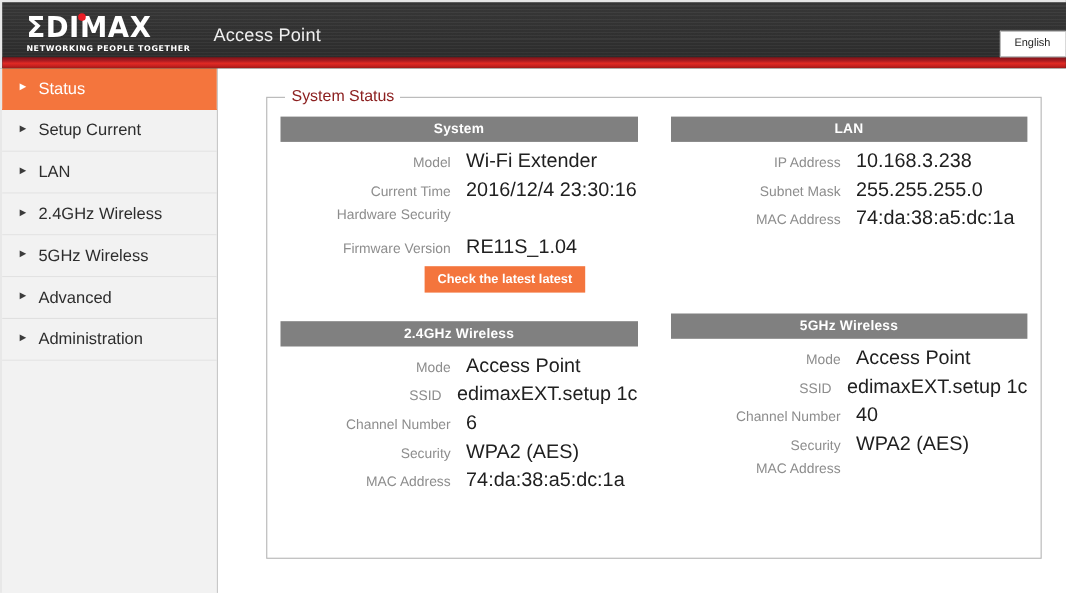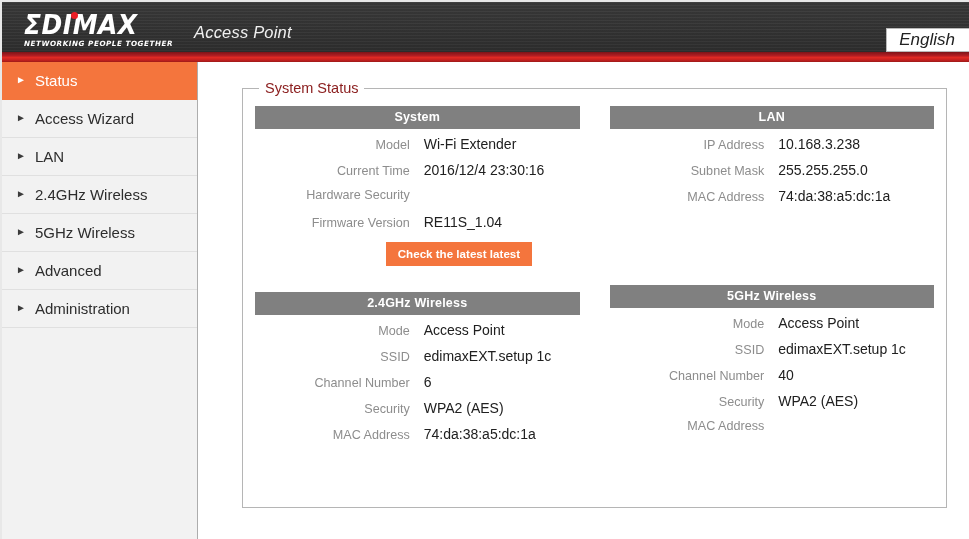--- a/index.html
+++ b/index.html
@@ -33,21 +33,20 @@
         rgba(255,255,255,0.035) 1px,
         rgba(0,0,0,0.05) 1px,
         rgba(0,0,0,0.05) 3px),
       linear-gradient(to bottom, #3a3a3a 0%, #333333 50%, #2b2b2b 100%);
     border-top: 2px solid #e8e8e8;
     border-left: 2px solid #e8e8e8;
     box-sizing: border-box;
     display: flex;
     align-items: center;
     overflow: hidden;
-    font-style: italic;
   }
   .header-stripe {
     position: absolute;
     left: 0;
     right: 0;
     bottom: 0;
     height: 10px;
     background: linear-gradient(to bottom, #7d1418 0%, #b01d22 35%, #e02a24 55%, #c5201f 80%, #9c1a18 100%);
   }
 
@@ -104,21 +103,21 @@
     z-index: 2;
   }
   .lang-select {
     position: absolute;
     right: 0px;
     top: 26px;
     background: #ffffff;
     border: 1px solid #b9b9b9;
     border-right: none;
     padding: 3px 14px 4px 12px;
-    font-size: 17px;
+    font-size: 10px;
     color: #222222;
     z-index: 3;
     line-height: 15px;
   }
 
   
   .body-wrap {
     display: flex;
     height: 477px;
     box-sizing: border-box;
@@ -223,21 +222,21 @@
     text-align: right;
     padding-right: 14px;
     box-sizing: border-box;
     color: #8d8d8d;
     font-size: 12.6px;
     white-space: nowrap;
   }
   .row-value {
     flex: 1;
     color: #202020;
-    font-size: 14px;
+    font-size: 18px;
     white-space: nowrap;
   }
   .btn-row {
     display: flex;
     padding-left: 52%;
     margin-top: 2px;
   }
   .btn-check {
     background: #f4753d;
     color: #ffffff;
@@ -270,21 +269,21 @@
 
   <div class="body-wrap">
 
     <div class="sidebar">
       <div class="nav-item active">
         <span class="nav-arrow">►</span>
         <span>Status</span>
       </div>
       <div class="nav-item">
         <span class="nav-arrow">►</span>
-        <span>Access Wizard</span>
+        <span>Setup Current</span>
       </div>
       <div class="nav-item">
         <span class="nav-arrow">►</span>
         <span>LAN</span>
       </div>
       <div class="nav-item">
         <span class="nav-arrow">►</span>
         <span>2.4GHz Wireless</span>
       </div>
       <div class="nav-item">

